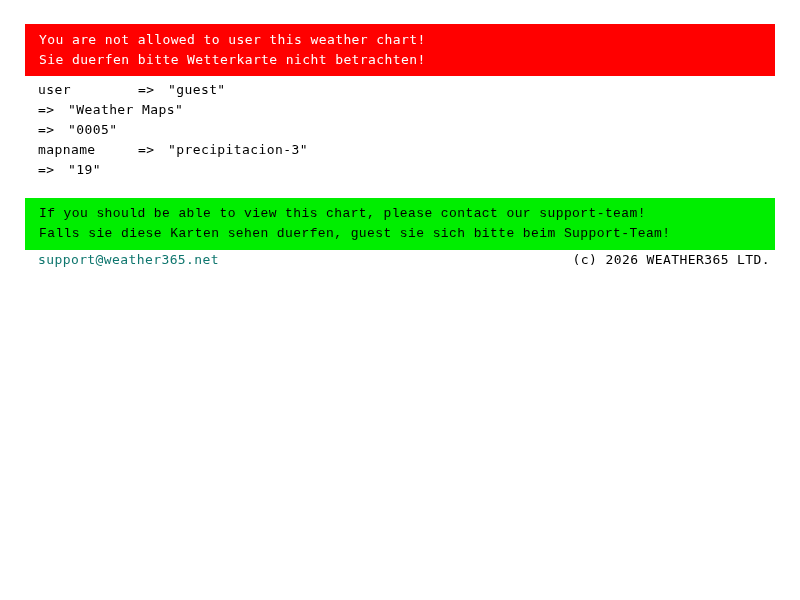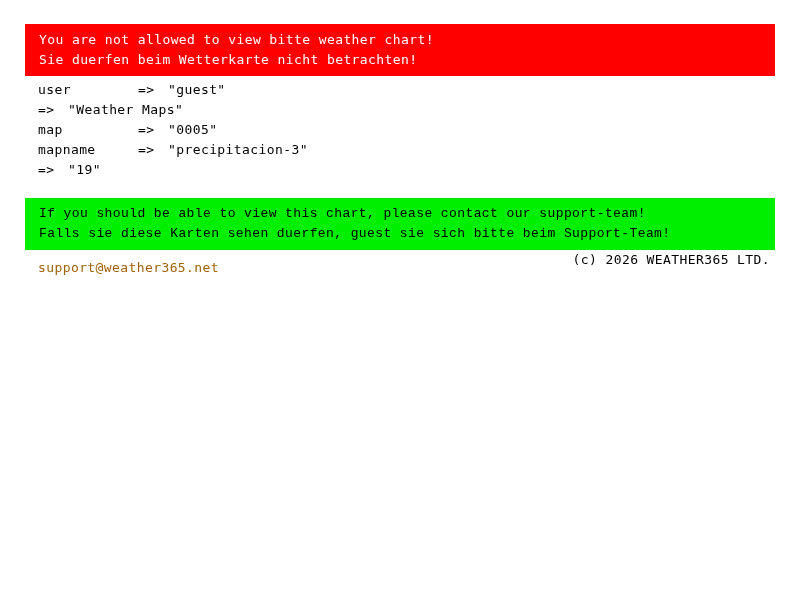--- a/index.html
+++ b/index.html
@@ -75,47 +75,45 @@
     display: flex;
     justify-content: space-between;
     line-height: 20px;
     white-space: pre;
     letter-spacing: 0.4px;
   }
   .footer-right {
     text-align: right;
   }
   a.contact {
-    color: #a16207;
+    color: #0f766e;
     text-decoration: none;
-    margin-top: 8px;
   }
 </style>
 </head>
 <body>
 
 <div class="page">
 
   <div class="banner banner-error">
-    <div class="banner-line">You are not allowed to view bitte weather chart!</div>
-    <div class="banner-line">Sie duerfen beim Wetterkarte nicht betrachten!</div>
+    <div class="banner-line">You are not allowed to user this weather chart!</div>
+    <div class="banner-line">Sie duerfen bitte Wetterkarte nicht betrachten!</div>
   </div>
 
   <div class="params">
     <div class="param-row">
       <span class="param-key">user</span>
       <span class="param-arrow">=&gt;</span>
       <span class="param-val">"guest"</span>
     </div>
     <div class="param-row">
       <span class="param-arrow">=&gt;</span>
       <span class="param-val">"Weather Maps"</span>
     </div>
     <div class="param-row">
-      <span class="param-key">map</span>
       <span class="param-arrow">=&gt;</span>
       <span class="param-val">"0005"</span>
     </div>
     <div class="param-row">
       <span class="param-key">mapname</span>
       <span class="param-arrow">=&gt;</span>
       <span class="param-val">"precipitacion-3"</span>
     </div>
     <div class="param-row">
       <span class="param-arrow">=&gt;</span>

